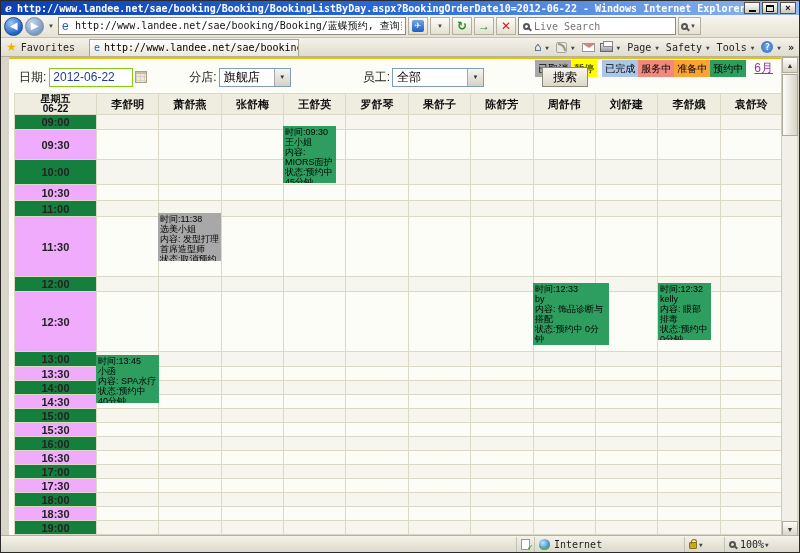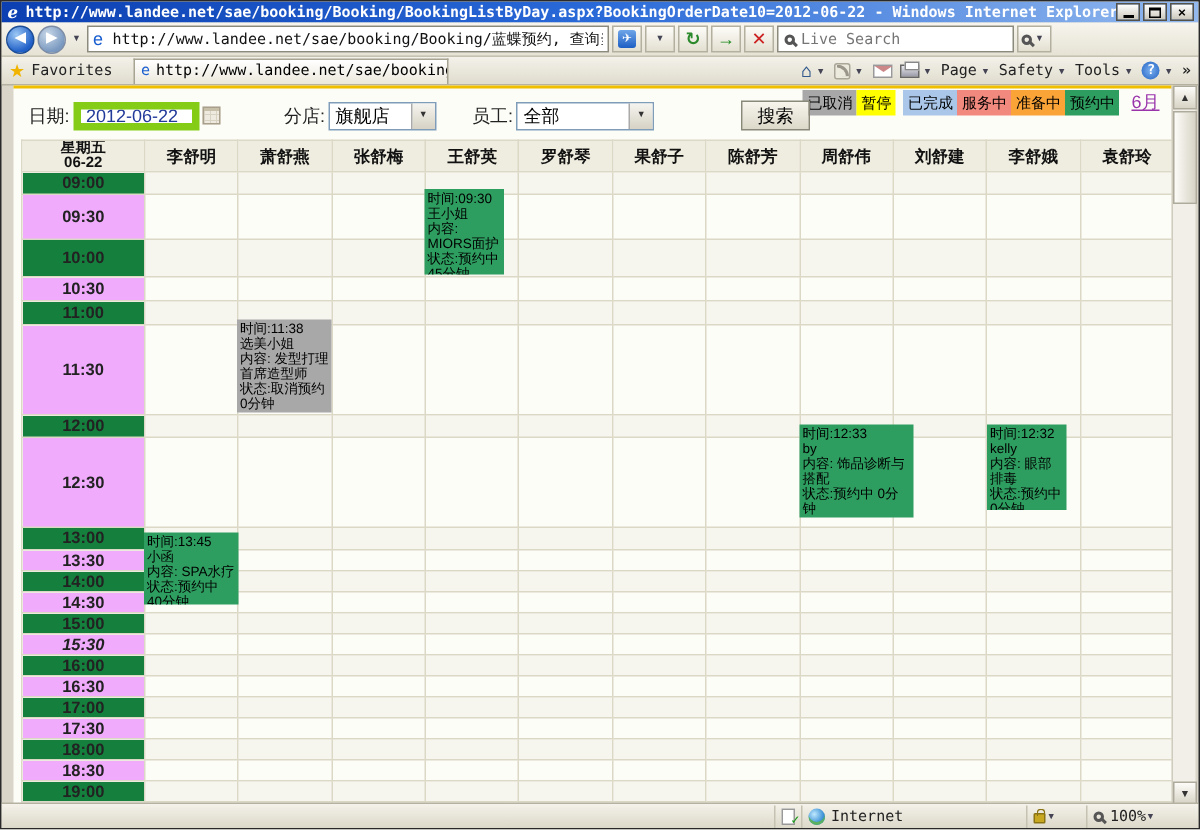--- a/index.html
+++ b/index.html
@@ -75,21 +75,21 @@
   .chev{font-weight:bold;font-size:10px;}
   
   .content{position:absolute;left:8px;top:56px;width:774px;height:480px;background:#fdfdf8;
     border-top:2px solid #eebe00;overflow:hidden;}
   .legend{position:absolute;top:1px;right:10px;display:flex;align-items:center;height:17px;}
   .legend-item{height:17px;display:flex;align-items:center;padding:0 3px;font-size:10px;color:#000;}
   .legend-gap{width:5px;}
   .month-link{margin-left:8px;color:#9933aa;text-decoration:underline;font-size:12px;}
   .filterbar{position:absolute;left:0;top:5px;height:26px;display:flex;align-items:center;padding-left:10px;}
   .flabel{font-size:12px;color:#222;}
-  .dateinput{width:84px;height:19px;border:5px solid #84cc16;font-size:12px;color:#223a99;padding:0 3px;
+  .dateinput{width:84px;height:19px;border:1px solid #84cc16;font-size:12px;color:#223a99;padding:0 3px;
     font-family:"Liberation Sans",sans-serif;}
   .cal-ico{width:12px;height:12px;margin-left:2px;background:#efeadf;border:1px solid #a8a08c;
     background-image:linear-gradient(#c8bfa8 2px,transparent 2px),
       linear-gradient(90deg,#d8d2c2 1px,transparent 1px),linear-gradient(#d8d2c2 1px,transparent 1px);
     background-size:100% 100%,4px 4px,4px 4px;}
   .selectbox{height:19px;background:#fff;border:1px solid #7f9db9;display:flex;align-items:center;padding-left:4px;font-size:12px;}
   .sel-arrow{margin-left:auto;width:16px;height:17px;background:linear-gradient(#f5f4ef,#d6d2c4);
     border-left:1px solid #aaa;display:flex;align-items:center;justify-content:center;font-size:6px;color:#333;}
   .search-btn{width:46px;height:20px;background:linear-gradient(#f7f5ed,#dcd8c9);border:1px solid #8a8878;
     font-size:12px;font-family:"Liberation Sans",sans-serif;color:#000;}
@@ -238,21 +238,21 @@
 
     <div class="filterbar">
       <span class="flabel">日期:</span>
       <input class="dateinput" style="margin-left: 3px;" value="2012-06-22">
       <span class="cal-ico"></span>
       <span class="flabel" style="margin-left:42px;">分店:</span>
       <span class="selectbox" style="width:72px;margin-left:2px;">
         <span>旗舰店</span>
         <span class="sel-arrow">▼</span>
       </span>
-      <span class="flabel" style="margin-left:24px;">员工:</span>
+      <span class="flabel" style="margin-left:72px;">员工:</span>
       <span class="selectbox" style="width:92px;margin-left:2px;">
         <span>全部</span>
         <span class="sel-arrow">▼</span>
       </span>
       <button class="search-btn" style="margin-left:58px;">搜索</button>
     </div>
 
     <div class="schedule" id="schedule">
       <table>
         <colgroup>
@@ -453,21 +453,21 @@
               <td class="cell"></td>
               <td class="cell"></td>
               <td class="cell"></td>
               <td class="cell"></td>
               <td class="cell"></td>
               <td class="cell"></td>
               <td class="cell"></td>
               <td class="cell"></td>
               <td class="cell"></td>
             </tr>
-            <tr class="lite" style="height: 14px; font-style: italic;">
+            <tr class="lite" style="height: 14px;">
               <td class="time">15:30</td>
               <td class="cell"></td>
               <td class="cell"></td>
               <td class="cell"></td>
               <td class="cell"></td>
               <td class="cell"></td>
               <td class="cell"></td>
               <td class="cell"></td>
               <td class="cell"></td>
               <td class="cell"></td>
@@ -574,21 +574,21 @@
             </tr>
           </tbody>
       </table>
       <div id="events-layer">
           <div class="event" style="left: 269px; top: 33px; width: 53px; height: 57px; background: rgb(46, 158, 96);">
             <div>时间:09:30</div>
             <div>王小姐</div>
             <div>内容: MIORS面护</div>
             <div>状态:预约中 45分钟</div>
           </div>
-          <div class="event" style="left: 144px; top: 120px; width: 63px; height: 62px; background: rgb(168, 168, 168);">
+          <div class="event" style="left: 144px; top: 120px; width: 63px; height: 48px; background: rgb(168, 168, 168);">
             <div>时间:11:38</div>
             <div>选美小姐</div>
             <div>内容: 发型打理</div>
             <div>首席造型师</div>
             <div>状态:取消预约 0分钟</div>
           </div>
           <div class="event" style="left: 519px; top: 190px; width: 76px; height: 62px; background: rgb(46, 158, 96);">
             <div>时间:12:33</div>
             <div>by</div>
             <div>内容: 饰品诊断与搭配</div>

